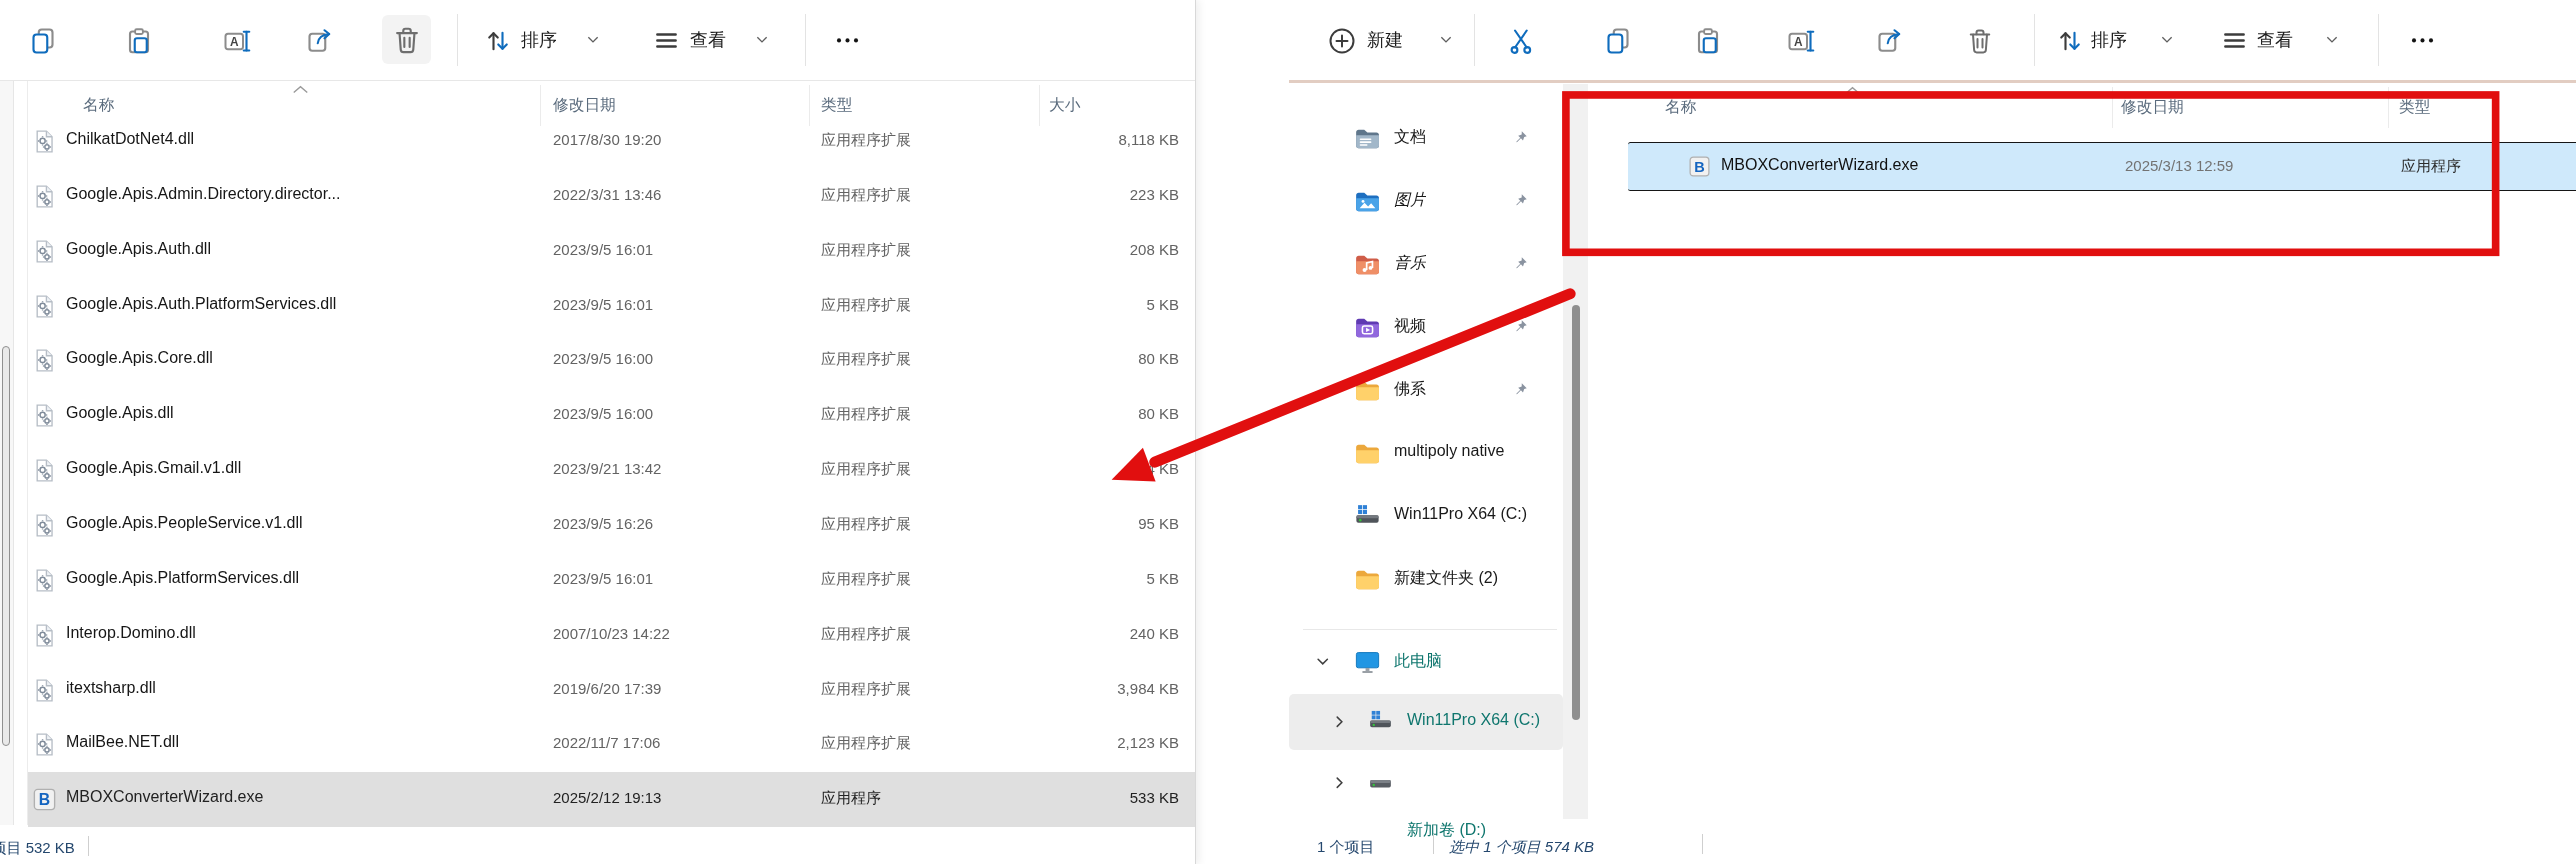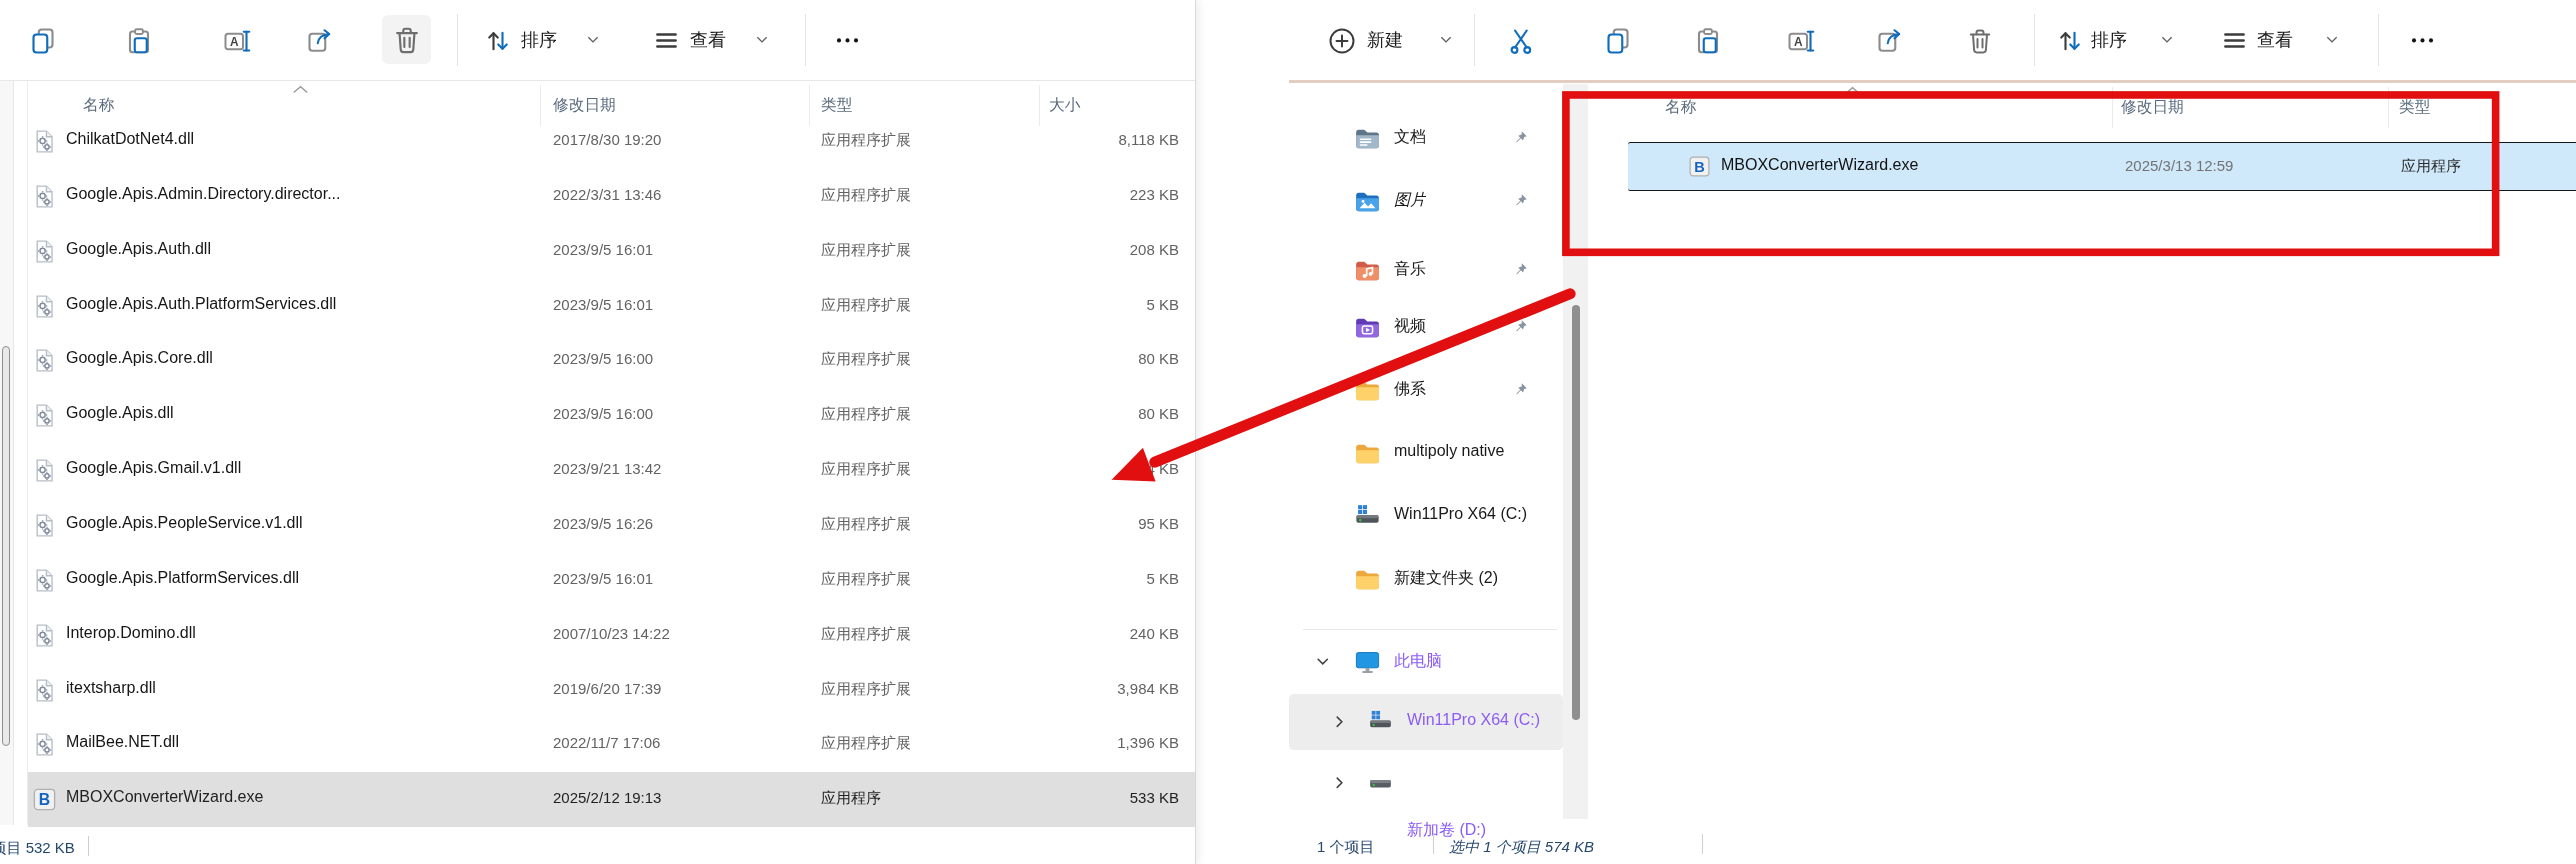--- a/index.html
+++ b/index.html
@@ -44,21 +44,21 @@
 
   
   .side-item{position:absolute;left:1289px;width:274px;height:56px;cursor:pointer;}
   .side-item .s-icon{position:absolute;left:64px;top:13.5px;}
   .side-item .s-label{position:absolute;left:105px;top:17px;font-size:16px;color:#191919;white-space:nowrap;max-width:154px;overflow:hidden;}
   .side-item .s-pin{position:absolute;left:223px;top:18.6px;}
   .tree-row{position:absolute;left:1289px;width:274px;height:56px;cursor:pointer;}
   .tree-row.selected{background:#ededed;border-radius:5px;}
   .tree-row .t-chev{position:absolute;top:21px;}
   .tree-row .t-icon{position:absolute;top:13.5px;}
-  .tree-row .t-label{position:absolute;top:17px;font-size:16px;color:#8b5cf6;white-space:nowrap;max-width:152px;overflow:hidden;}
+  .tree-row .t-label{position:absolute;top:17px;font-size:16px;color:#0f766e;white-space:nowrap;max-width:152px;overflow:hidden;}
   .side-sep{position:absolute;left:1303px;top:629px;width:254px;height:0.8px;background:#e8e8e8;}
   .rscroll-track{position:absolute;left:1563px;top:84px;width:25px;height:735px;background:#f1f1f1;}
   .rscroll-thumb{position:absolute;left:1572px;top:305px;width:7.6px;height:415px;background:#8f8f8f;border-radius:4.2px;}
 
   
   .rrow{position:absolute;left:1628px;top:142px;width:948px;height:47px;background:#cfe9fb;
         border-top:1.7px solid #161616;border-bottom:1.7px solid #161616;border-radius:2.5px 0 0 2.5px;box-sizing:content-box;}
   .rrow .c-icon{position:absolute;left:59px;top:11px;}
   .rrow .c-name{position:absolute;left:93px;top:12.7px;font-size:16px;color:#111;white-space:nowrap;}
   .rrow .c-date{position:absolute;left:497px;top:13.5px;font-size:15px;color:#737373;white-space:nowrap;}
@@ -386,21 +386,21 @@
                 <circle cx="10.3" cy="11.5" r="2.3"></circle>
                 <path d="M10.3 8.3v-.9M10.3 14.7v.9M7.1 11.5h-.9M13.5 11.5h.9"></path>
                 <circle cx="14.2" cy="16.8" r="1.9"></circle>
                 <path d="M14.2 14v-.8M14.2 19.6v.8M11.4 16.8h-.8M17 16.8h.8"></path>
               </g>
             </svg>
           </span>
     <span class="c-name">MailBee.NET.dll</span>
     <span class="c-date">2022/11/7 17:06</span>
     <span class="c-type">应用程序扩展</span>
-    <span class="c-size">1,396 KB</span>
+    <span class="c-size">2,123 KB</span>
   </div>
         <div class="lrow selected" style="top: 658px;">
     <span class="c-icon">
             <svg width="27" height="27" viewBox="0 0 24 24">
               <rect x="3" y="3" width="18" height="18" rx="3" fill="#f1f1f1" stroke="#b0b0b0" stroke-width="1.2"></rect>
               <text x="12" y="17" text-anchor="middle" font-size="14" font-weight="bold" fill="#1565c0">B</text>
             </svg>
           </span>
     <span class="c-name">MBOXConverterWizard.exe</span>
     <span class="c-date">2025/2/12 19:13</span>
@@ -554,21 +554,21 @@
             <circle cx="8.3" cy="11.9" r="1.2" fill="#fff"></circle>
           </svg>
         </span>
     <span class="s-label">图片</span>
     <span class="s-pin">
           <svg width="17" height="17" viewBox="0 0 24 24">
             <path d="M13.8 3.2l7 7-3.6 1-1.7 4.9-2.9-2.9-5.2 5.3-1.3.3.3-1.3 5.3-5.2-2.9-2.9 4.9-1.7z" fill="#8a93a0"></path>
           </svg>
         </span>
   </div>
-      <div class="side-item" style="top: 242px;">
+      <div class="side-item" style="top: 236px; font-style: italic;">
     <span class="s-icon">
           <svg width="29" height="29" viewBox="0 0 24 24">
             <path d="M2.6 6.8c0-1.2.9-2.1 2.1-2.1h4.6l2.6 2.4h7.5c1.2 0 2.1.9 2.1 2.1v8.7c0 1.2-.9 2.1-2.1 2.1H4.7c-1.2 0-2.1-.9-2.1-2.1z" fill="#cf5d48"></path>
             <path d="M2.6 9.3h18.9v8.6c0 1.2-.9 2.1-2.1 2.1H4.7c-1.2 0-2.1-.9-2.1-2.1z" fill="#ef8f67"></path>
             <circle cx="9.6" cy="16.6" r="1.7" fill="#fff"></circle>
             <path d="M11.3 16.6v-6l4.8-1.1v5.3" stroke="#fff" stroke-width="1.4" fill="none"></path>
             <circle cx="14.5" cy="14.8" r="1.6" fill="#fff"></circle>
           </svg>
         </span>
     <span class="s-label">音乐</span>

